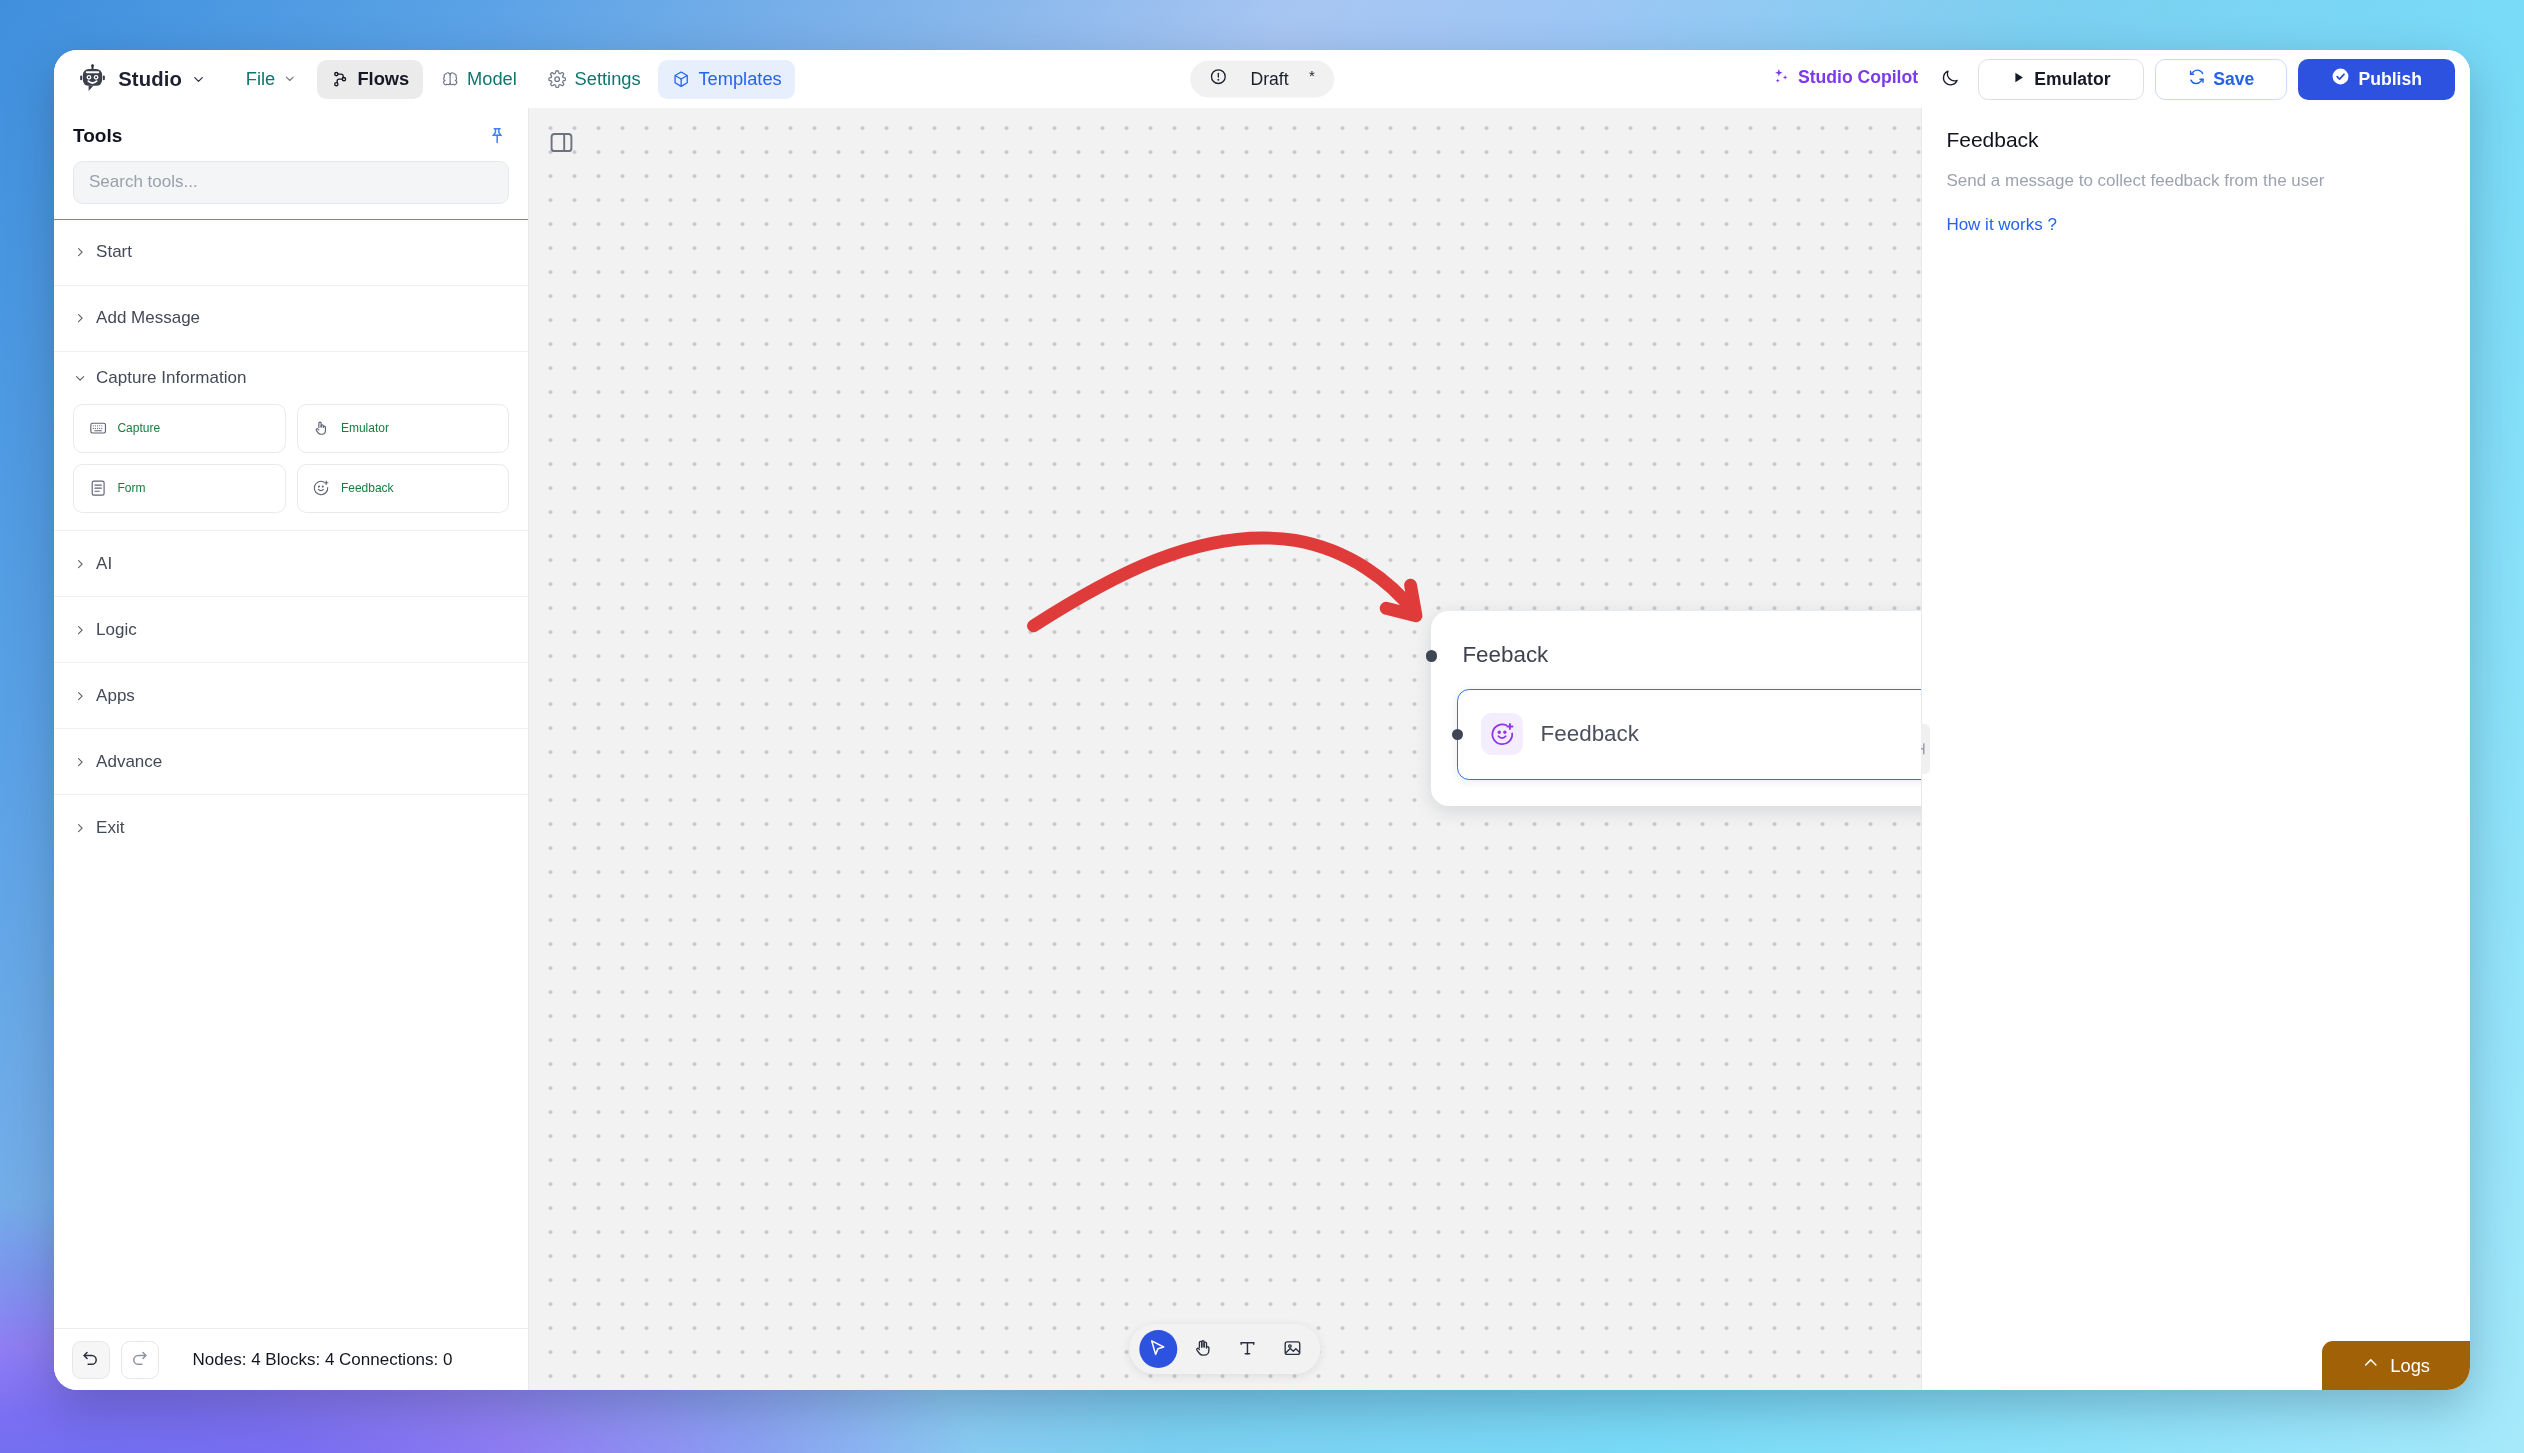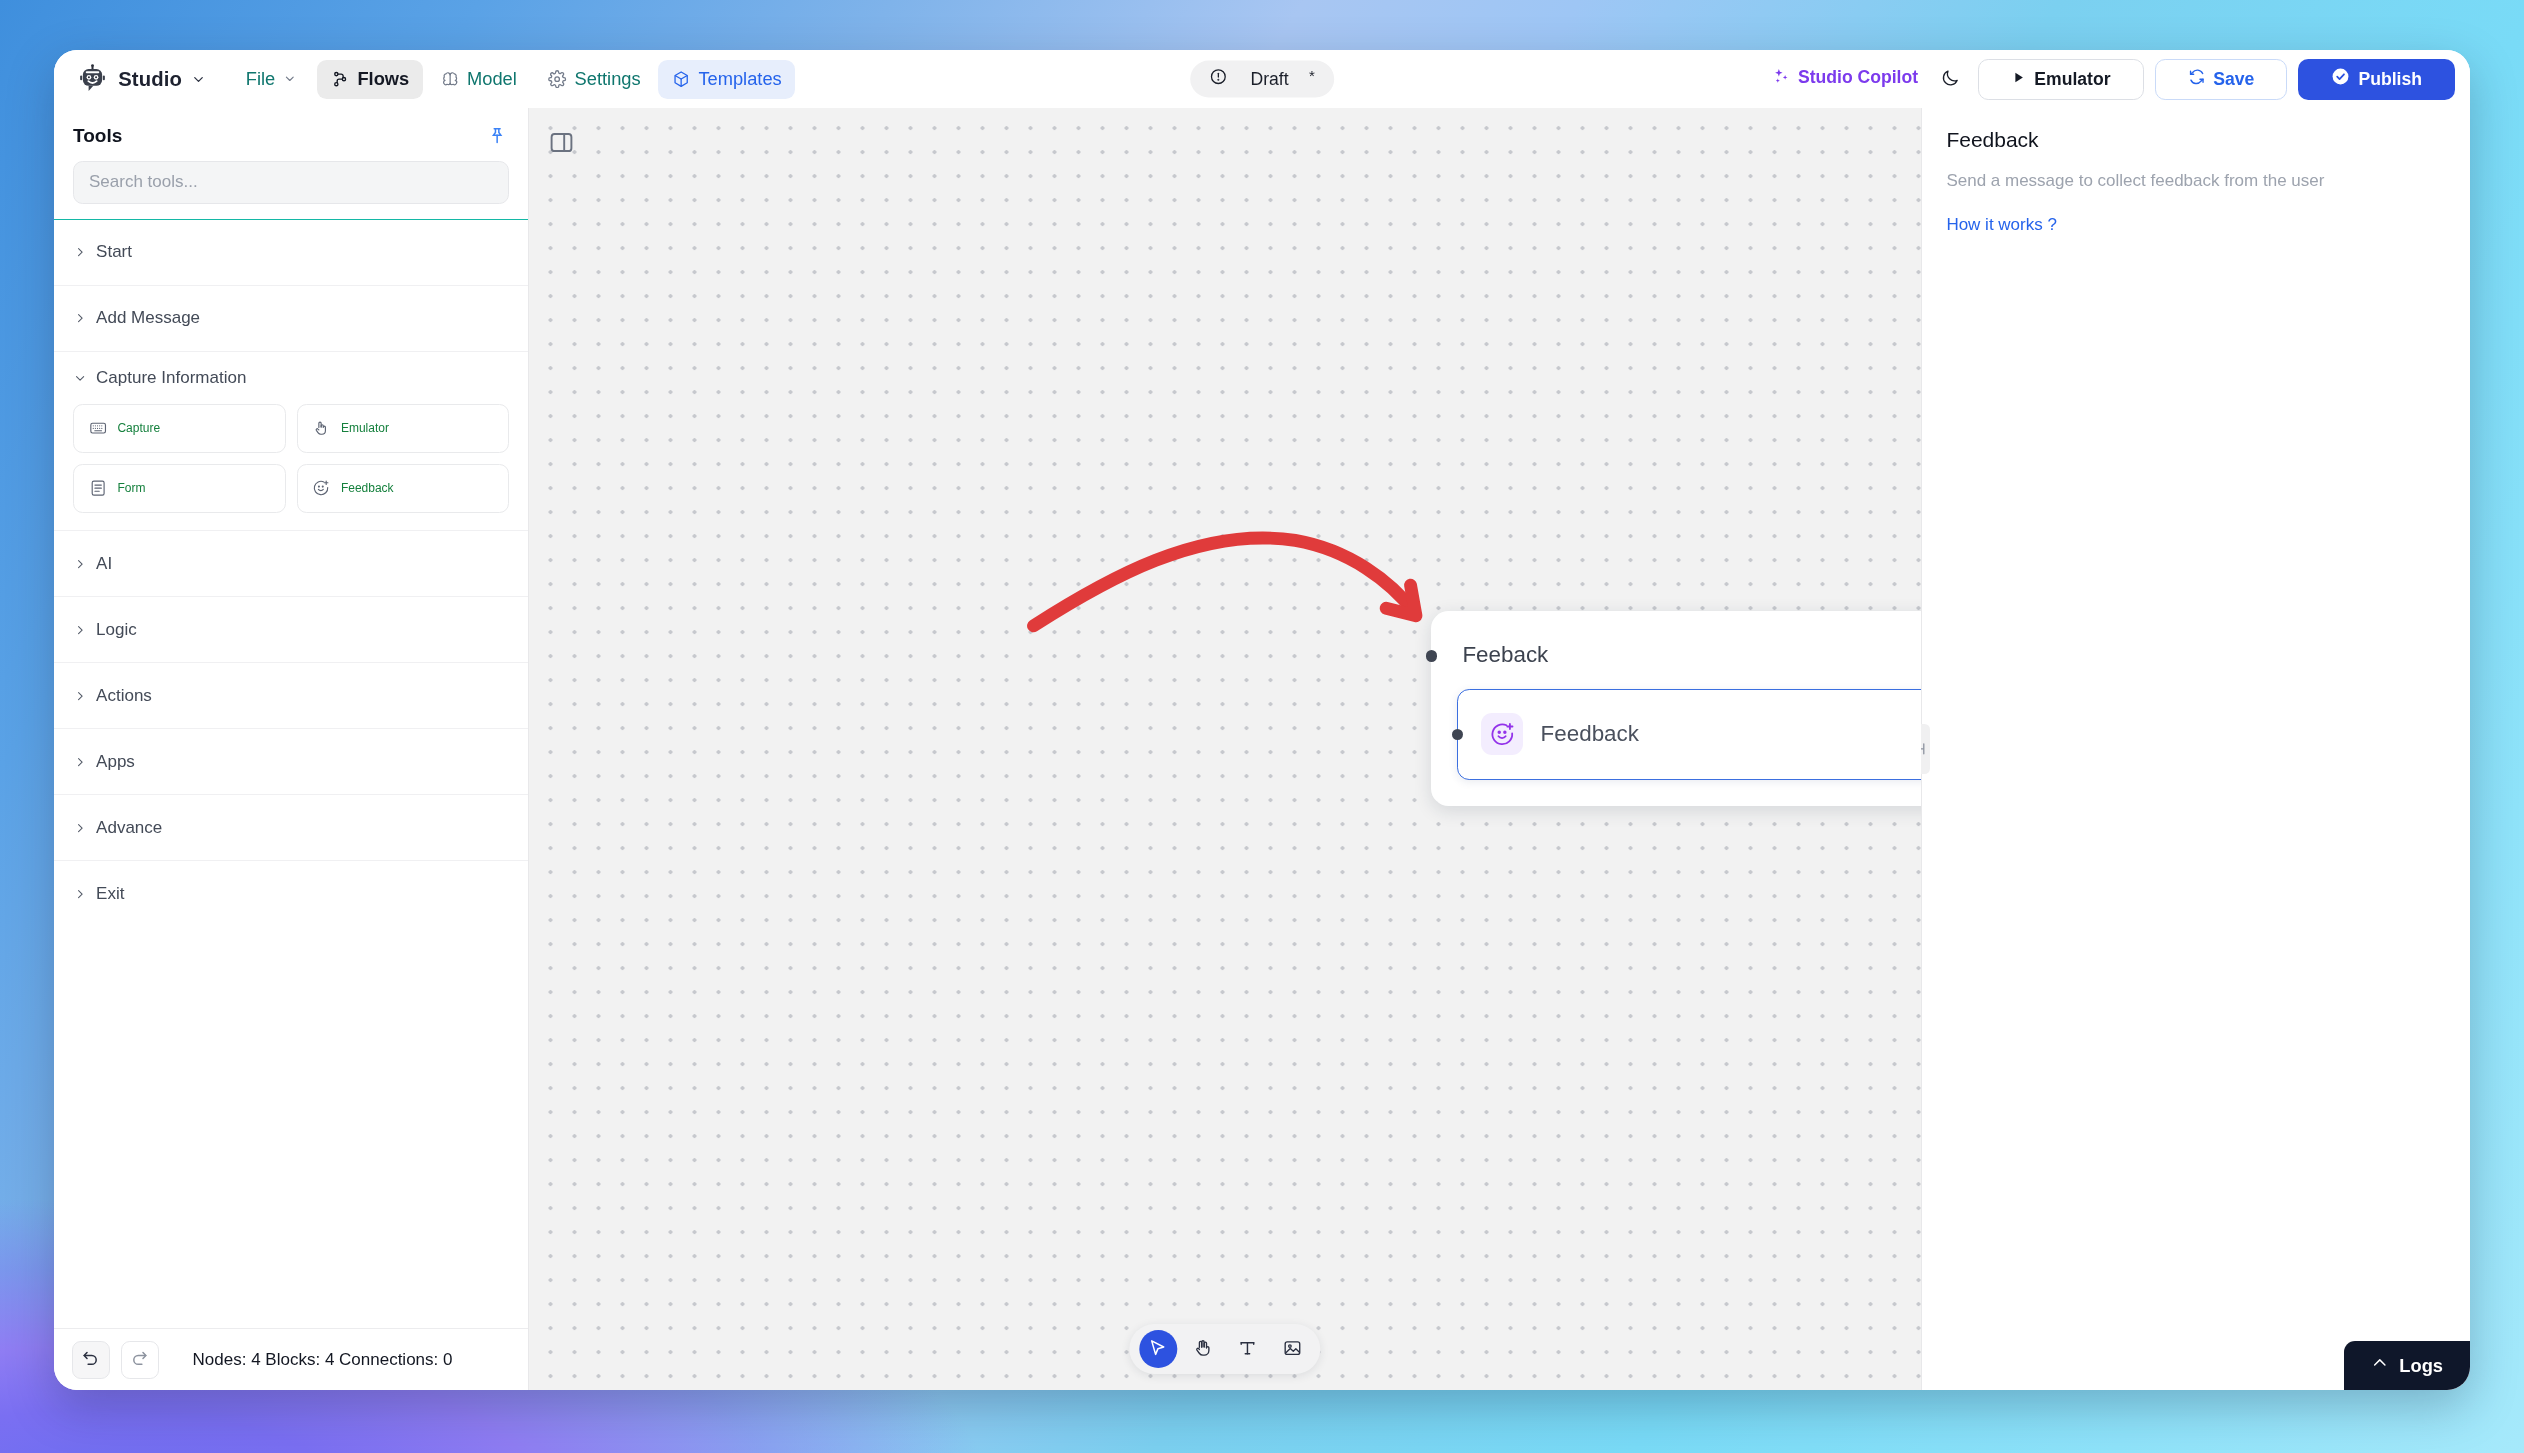--- a/index.html
+++ b/index.html
@@ -272,25 +272,25 @@
   .rp-handle {
     position: absolute; left: -9.5px; top: 50%; transform: translateY(-50%);
     width: 17.6px; height: 50px; border-radius: 5.4px;
     background: #f0f0f1;
     display: flex; align-items: center; justify-content: center;
     cursor: col-resize;
   }
 
   .logs-btn {
     position: absolute; right: 0px; bottom: 0px;
-    background: #0f172a; color: #fff;
+    background: #a16207; color: #fff;
     border-radius: 11px 0 0 0;
-    height: 49px; padding: 0 27px;
+    height: 49px; padding: 0 40px;
     display: flex; align-items: center; gap: 11px;
-    font-size: 18.3px; cursor: pointer; z-index: 10; font-weight: bold;
+    font-size: 18.3px; cursor: pointer; z-index: 10;
   }
 </style>
 </head>
 <body>
 
 <div class="app-window">
 
   <div class="topbar">
 
     <div class="brand">
@@ -557,30 +557,20 @@
           <div class="section-header">
             <span class="arrow">
               <svg width="12.2" height="12.2" viewBox="0 0 24 24" fill="none">
                   <path d="M9 5l7 7-7 7" stroke="#545b68" stroke-width="2.1" stroke-linecap="round" stroke-linejoin="round"></path>
                 </svg>
             </span>
             <span class="section-label">Logic</span>
           </div>
         </div>
 
-        <div class="section">
-          <div class="section-header">
-            <span class="arrow">
-              <svg width="12.2" height="12.2" viewBox="0 0 24 24" fill="none">
-                  <path d="M9 5l7 7-7 7" stroke="#545b68" stroke-width="2.1" stroke-linecap="round" stroke-linejoin="round"></path>
-                </svg>
-            </span>
-            <span class="section-label">Actions</span>
-          </div>
-        </div>
 
         <div class="section">
           <div class="section-header">
             <span class="arrow">
               <svg width="12.2" height="12.2" viewBox="0 0 24 24" fill="none">
                   <path d="M9 5l7 7-7 7" stroke="#545b68" stroke-width="2.1" stroke-linecap="round" stroke-linejoin="round"></path>
                 </svg>
             </span>
             <span class="section-label">Apps</span>
           </div>

